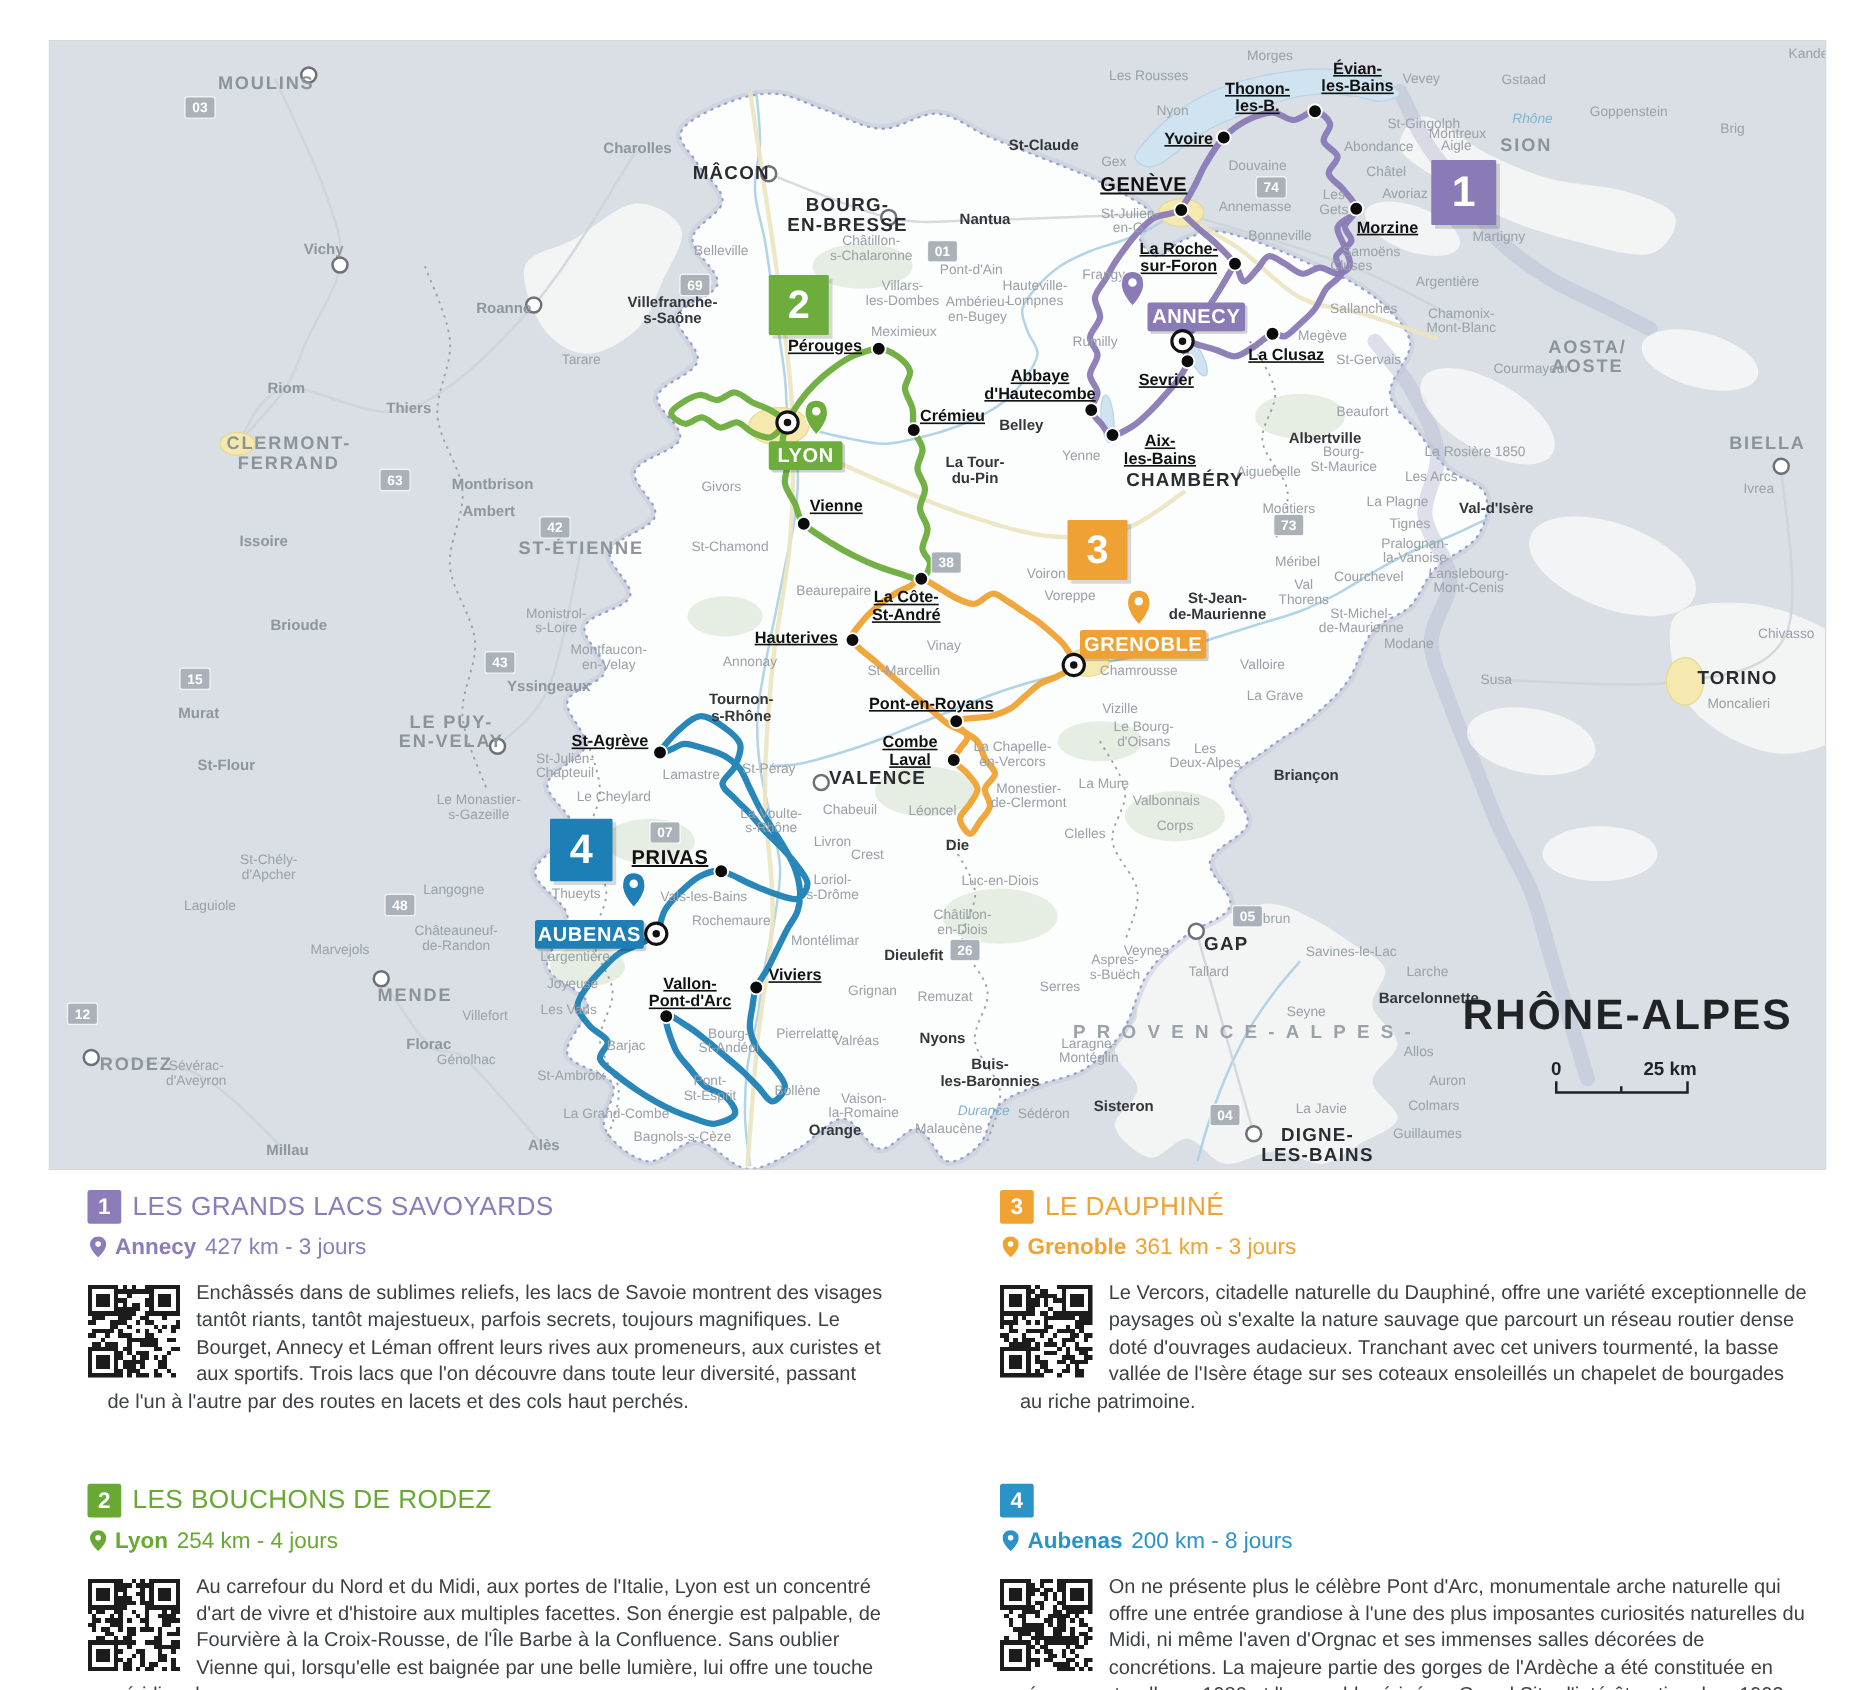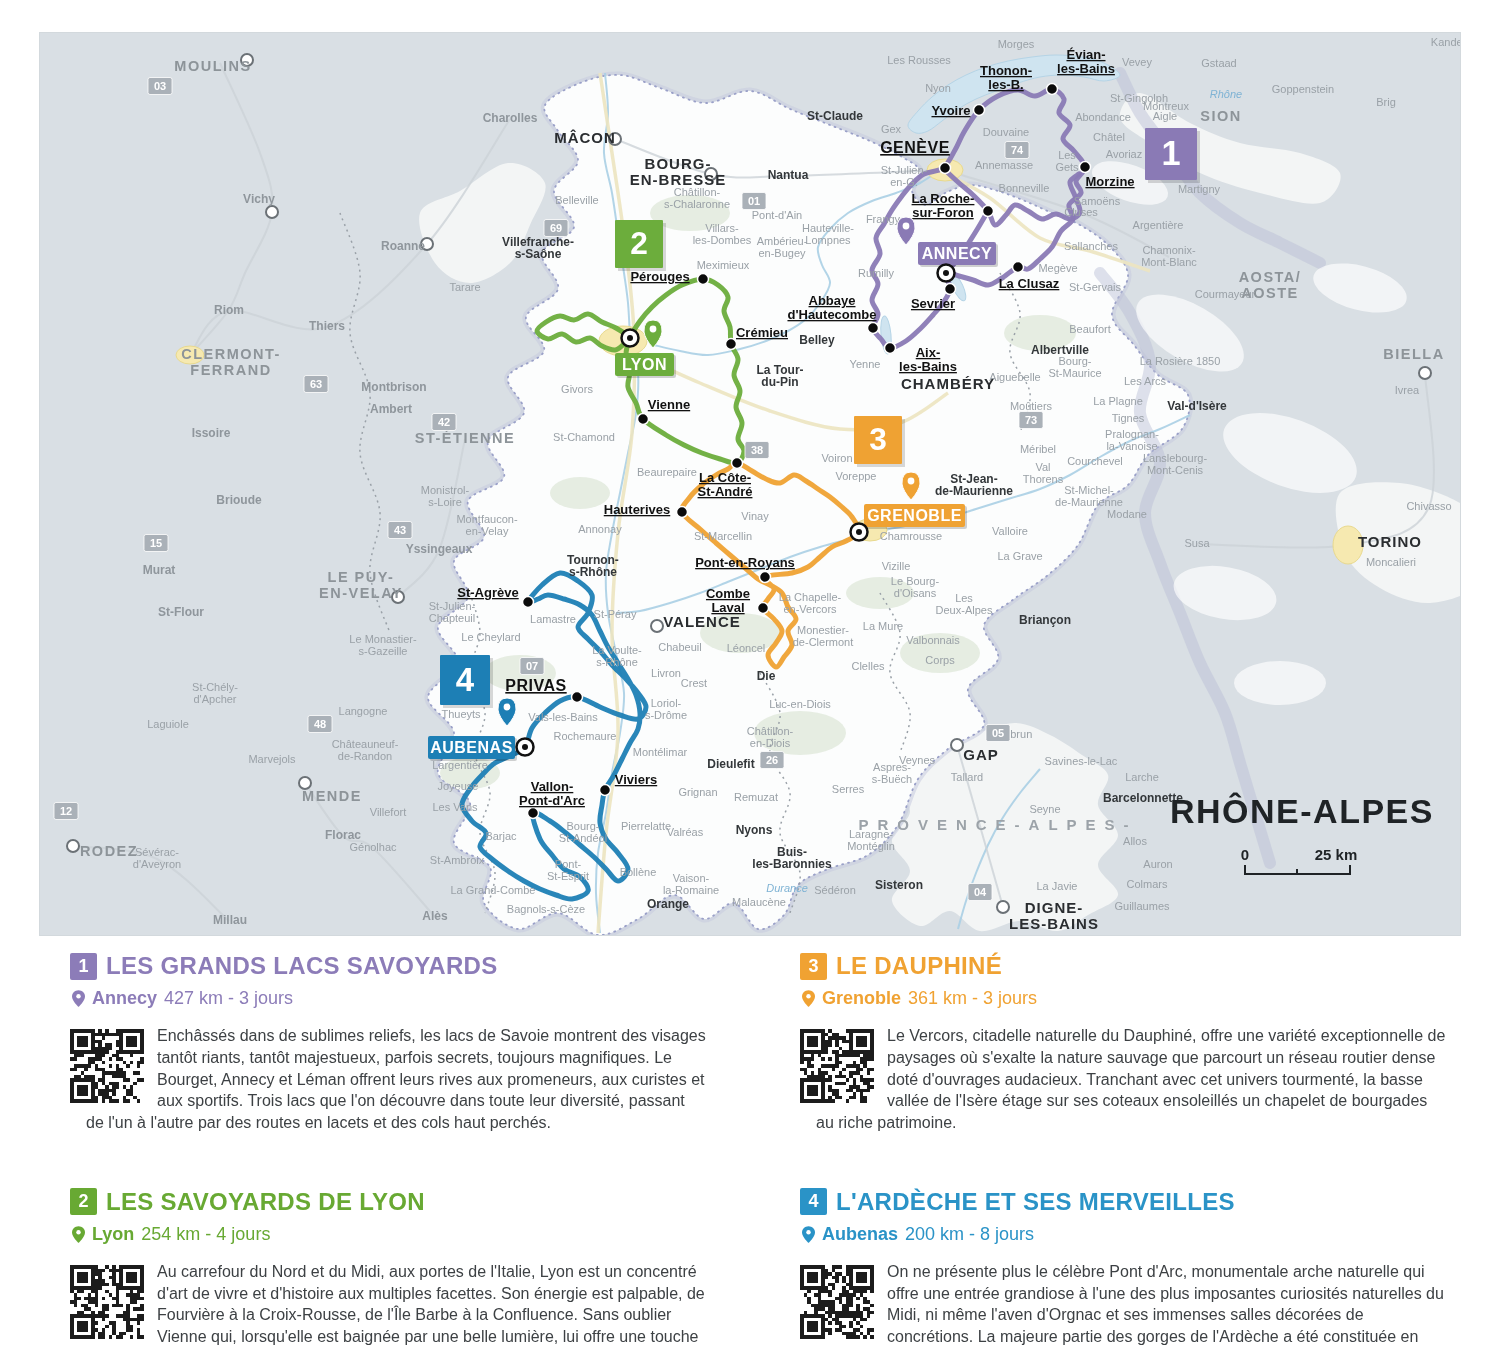--- a/index.html
+++ b/index.html
@@ -9,21 +9,21 @@
        outline:1px solid #d3d9dd;background:#d9dfe4;}
   svg text{font-family:"Liberation Sans","DejaVu Sans",sans-serif;}
   .col{position:absolute;top:952px;}
   #col-left{left:70px;width:652px;}
   #col-right{left:800px;width:662px;}
   .section{--c:#888;}
   .section + .section{margin-top:38px;}
   .sec-head{display:flex;align-items:center;gap:9px;}
   .badge{width:27px;height:27px;border-radius:2px;background:var(--c);color:#fff;
          font-weight:bold;font-size:18px;display:flex;align-items:center;justify-content:center;flex:0 0 27px;}
-  .sec-title{margin:0;font-size:24px;font-weight:bold;color:var(--c);letter-spacing:.3px;}
+  .sec-title{margin:0;font-size:21px;font-weight:normal;color:var(--c);letter-spacing:.3px;}
   .sec-sub{margin:8px 0 10px 2px;font-size:18px;color:var(--c);display:flex;align-items:center;gap:7px;}
   .sec-sub .city{font-weight:bold;}
   .pin-glyph{flex:0 0 13px;display:inline-flex;}
   .sec-body{font-size:16px;line-height:1.36;color:#3d4144;}
   .sec-body:after{content:"";display:block;clear:both;}
   .qr{float:left;width:74px;height:74px;margin:4px 13px 2px 0;}
   .sec-text{margin:16px;}
 </style>
 </head>
 <body>
@@ -581,21 +581,21 @@
                 <rect x="8" y="64" width="12" height="12"></rect>
               </g>
             </svg></div>
       <p class="sec-text">Enchâssés dans de sublimes reliefs, les lacs de Savoie montrent des visages tantôt riants, tantôt majestueux, parfois secrets, toujours magnifiques. Le Bourget, Annecy et Léman offrent leurs rives aux promeneurs, aux curistes et aux sportifs. Trois lacs que l'on découvre dans toute leur diversité, passant de l'un à l'autre par des routes en lacets et des cols haut perchés.</p>
     </div>
   </div>
 
   <div class="section" style="--c: #68a933;">
     <div class="sec-head">
       <span class="badge">2</span>
-      <h3 class="sec-title">LES SAVOYARDS DE LYON</h3>
+      <h3 class="sec-title">LES BOUCHONS DE RODEZ</h3>
     </div>
     <div class="sec-sub">
       <span class="pin-glyph">
             <svg width="13" height="17" viewBox="0 0 14 18">
               <path d="M7 0C3.1 0 0 3 0 6.8 0 11.8 7 18 7 18s7-6.2 7-11.2C14 3 10.9 0 7 0z" fill="currentColor"></path>
               <circle cx="7" cy="6.6" r="2.4" fill="#fff"></circle>
             </svg>
           </span>
       <span class="city">Lyon</span>
       <span class="dist">254 km - 4 jours</span>
@@ -936,21 +936,20 @@
                 <rect x="8" y="64" width="12" height="12"></rect>
               </g>
             </svg></div>
       <p class="sec-text">Le Vercors, citadelle naturelle du Dauphiné, offre une variété exceptionnelle de paysages où s'exalte la nature sauvage que parcourt un réseau routier dense doté d'ouvrages audacieux. Tranchant avec cet univers tourmenté, la basse vallée de l'Isère étage sur ses coteaux ensoleillés un chapelet de bourgades au riche patrimoine.</p>
     </div>
   </div>
 
   <div class="section" style="--c: #2a93c7;">
     <div class="sec-head">
       <span class="badge">4</span>
-      <h3 class="sec-title">L'ARDÈCHE ET SES MERVEILLES</h3>
     </div>
     <div class="sec-sub">
       <span class="pin-glyph">
             <svg width="13" height="17" viewBox="0 0 14 18">
               <path d="M7 0C3.1 0 0 3 0 6.8 0 11.8 7 18 7 18s7-6.2 7-11.2C14 3 10.9 0 7 0z" fill="currentColor"></path>
               <circle cx="7" cy="6.6" r="2.4" fill="#fff"></circle>
             </svg>
           </span>
       <span class="city">Aubenas</span>
       <span class="dist">200 km - 8 jours</span>

